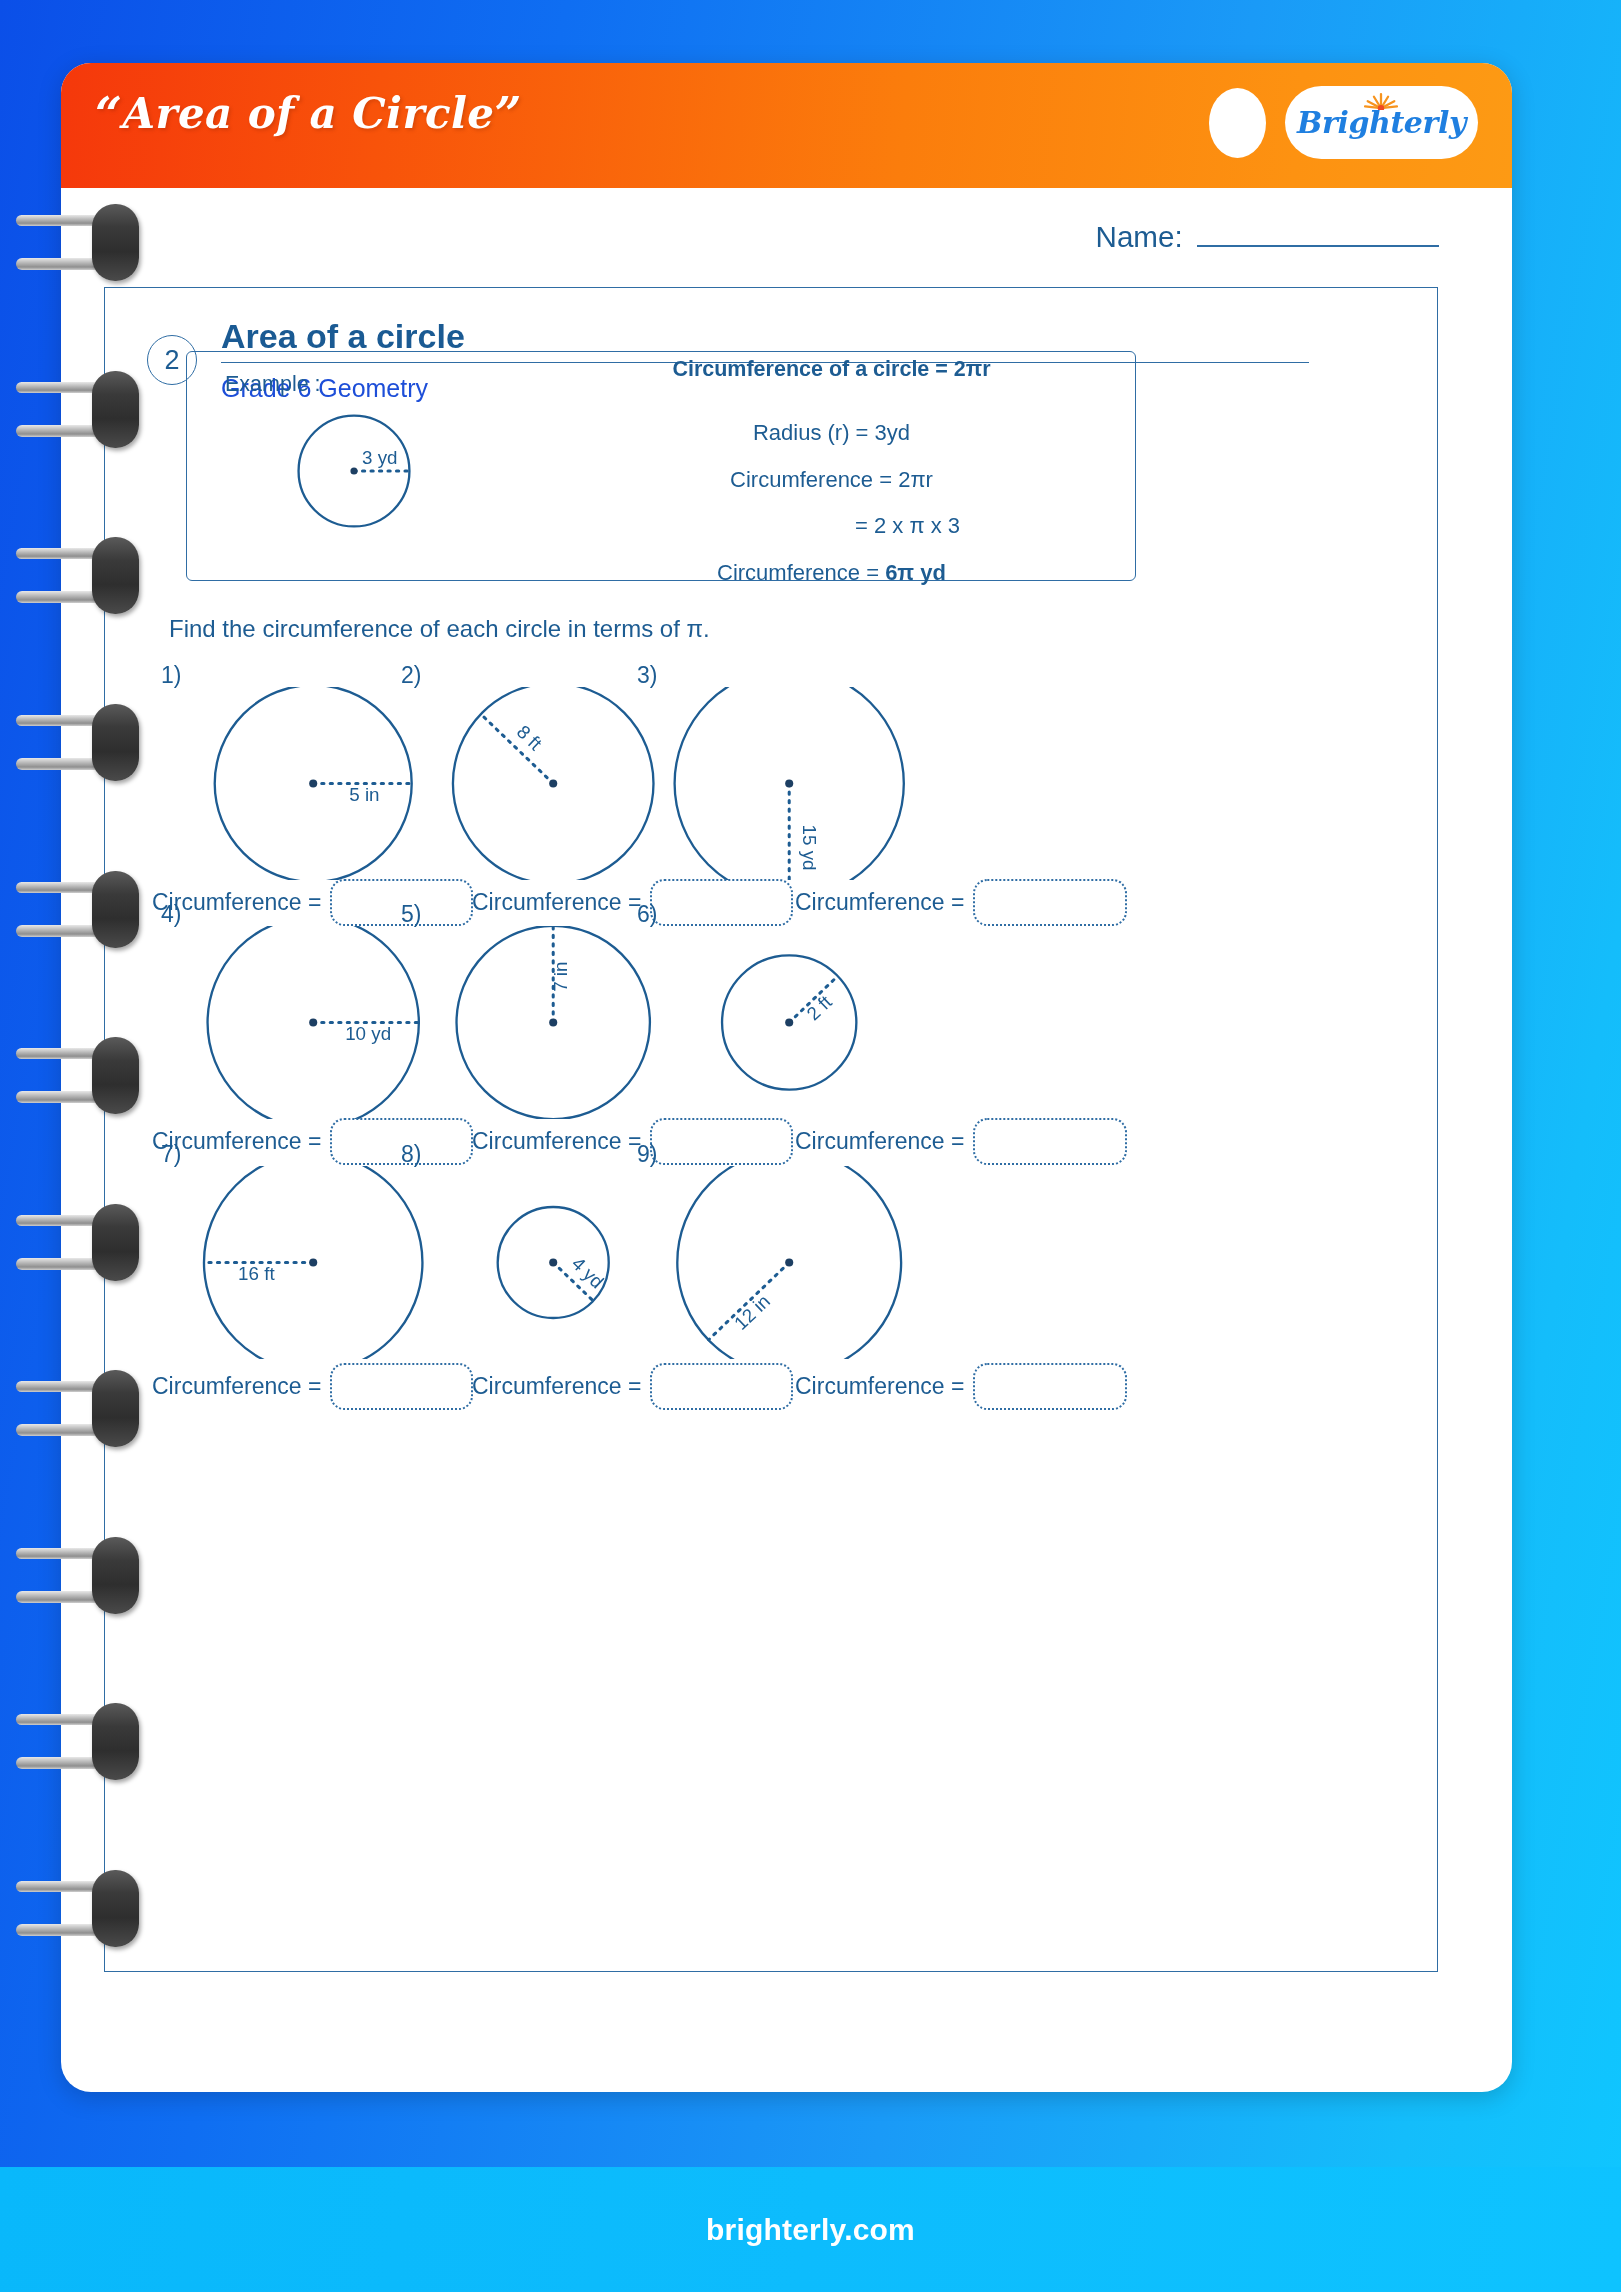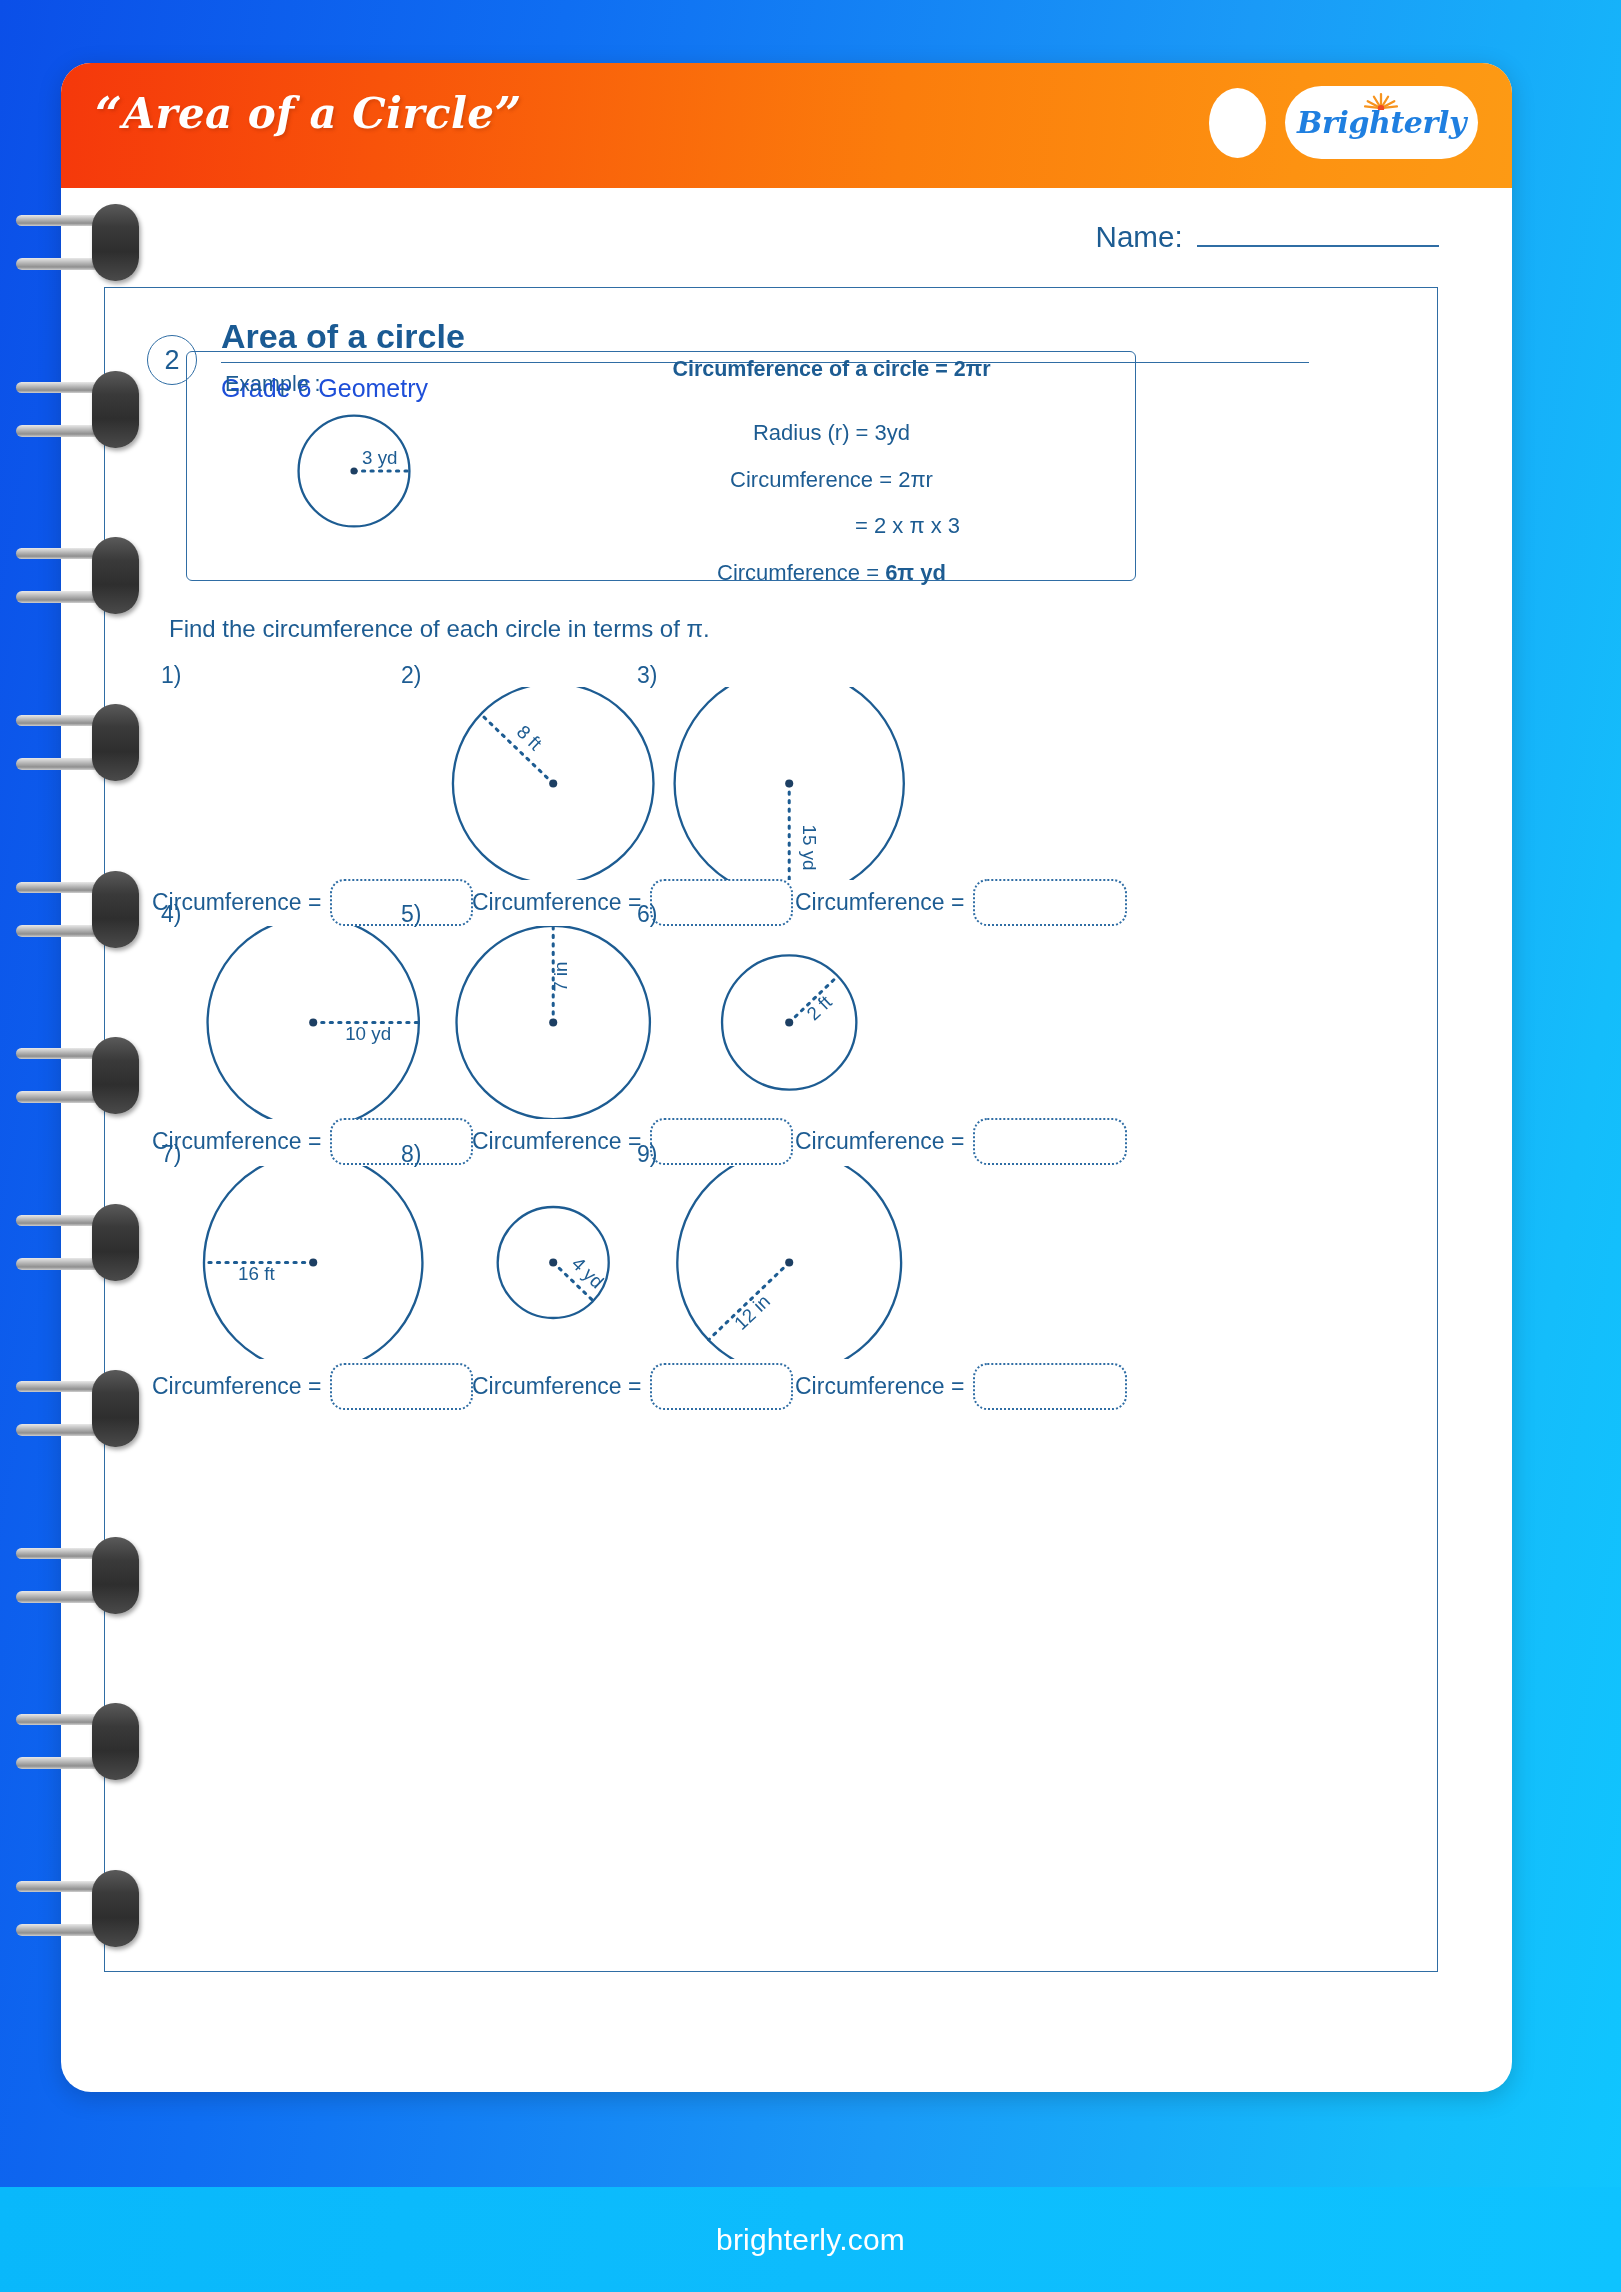--- a/index.html
+++ b/index.html
@@ -291,25 +291,26 @@
     background: linear-gradient(180deg, #e8e8e8 0%, #b8b8b8 40%, #8f8f8f 75%, #cfcfcf 100%);
   }
   .wire.top { top: 10.7px; }
   .wire.bot { top: 54px; }
 
   
   #footer {
     position: absolute;
     left: 0; bottom: 0;
     width: 100%;
-    height: 106px;
+    height: 126px;
     background: linear-gradient(100deg, #09b8fb 0%, #0dbcfd 50%, #0ec3ff 100%);
     display: flex;
     align-items: center;
     justify-content: center;
+    font-weight: bold;
   }
   #footer-text {
     color: #ffffff;
     font-size: 30px;
     letter-spacing: 0.2px;
   }
 </style>
 </head>
 <body>
 
@@ -377,20 +378,28 @@
         <div class="ex-line ex-r">= 2 x π x 3</div>
         <div class="ex-line ex-c"><span>Circumference = </span><span class="ex-bold">6π yd</span></div>
       </div>
     </div>
 
     <div id="instruction">Find the circumference of each circle in terms of π.</div>
 
     <div class="prob-row" id="row-1">
         <div class="prob-cell c-col-1">
           <div class="prob-num">1)</div>
+          <div class="circle-holder">
+            <svg class="circ-svg" width="385" height="193" viewBox="0 0 430 215">
+              <circle class="circ-outline" cx="170" cy="107.5" r="110"></circle>
+              <line class="radius-line" x1="170" y1="107.5" x2="280" y2="107.5"></line>
+              <circle class="center-dot" cx="170" cy="107.5" r="4.5"></circle>
+              <text class="rad-text" x="227.2" y="127.5" text-anchor="middle" transform="rotate(0.0,227.2,127.5)">5 in</text>
+            </svg>
+          </div>
         </div>
         <div class="prob-cell c-col-2">
           <div class="prob-num">2)</div>
           <div class="circle-holder">
             <svg class="circ-svg" width="385" height="193" viewBox="0 0 430 215">
               <circle class="circ-outline" cx="170" cy="107.5" r="112"></circle>
               <line class="radius-line" x1="170" y1="107.5" x2="89.36" y2="30.22"></line>
               <circle class="center-dot" cx="170" cy="107.5" r="4.5"></circle>
               <text class="rad-text" x="138.4172" y="61.51440000000001" text-anchor="middle" transform="rotate(43.8,138.4172,61.51440000000001)">8 ft</text>
             </svg>

